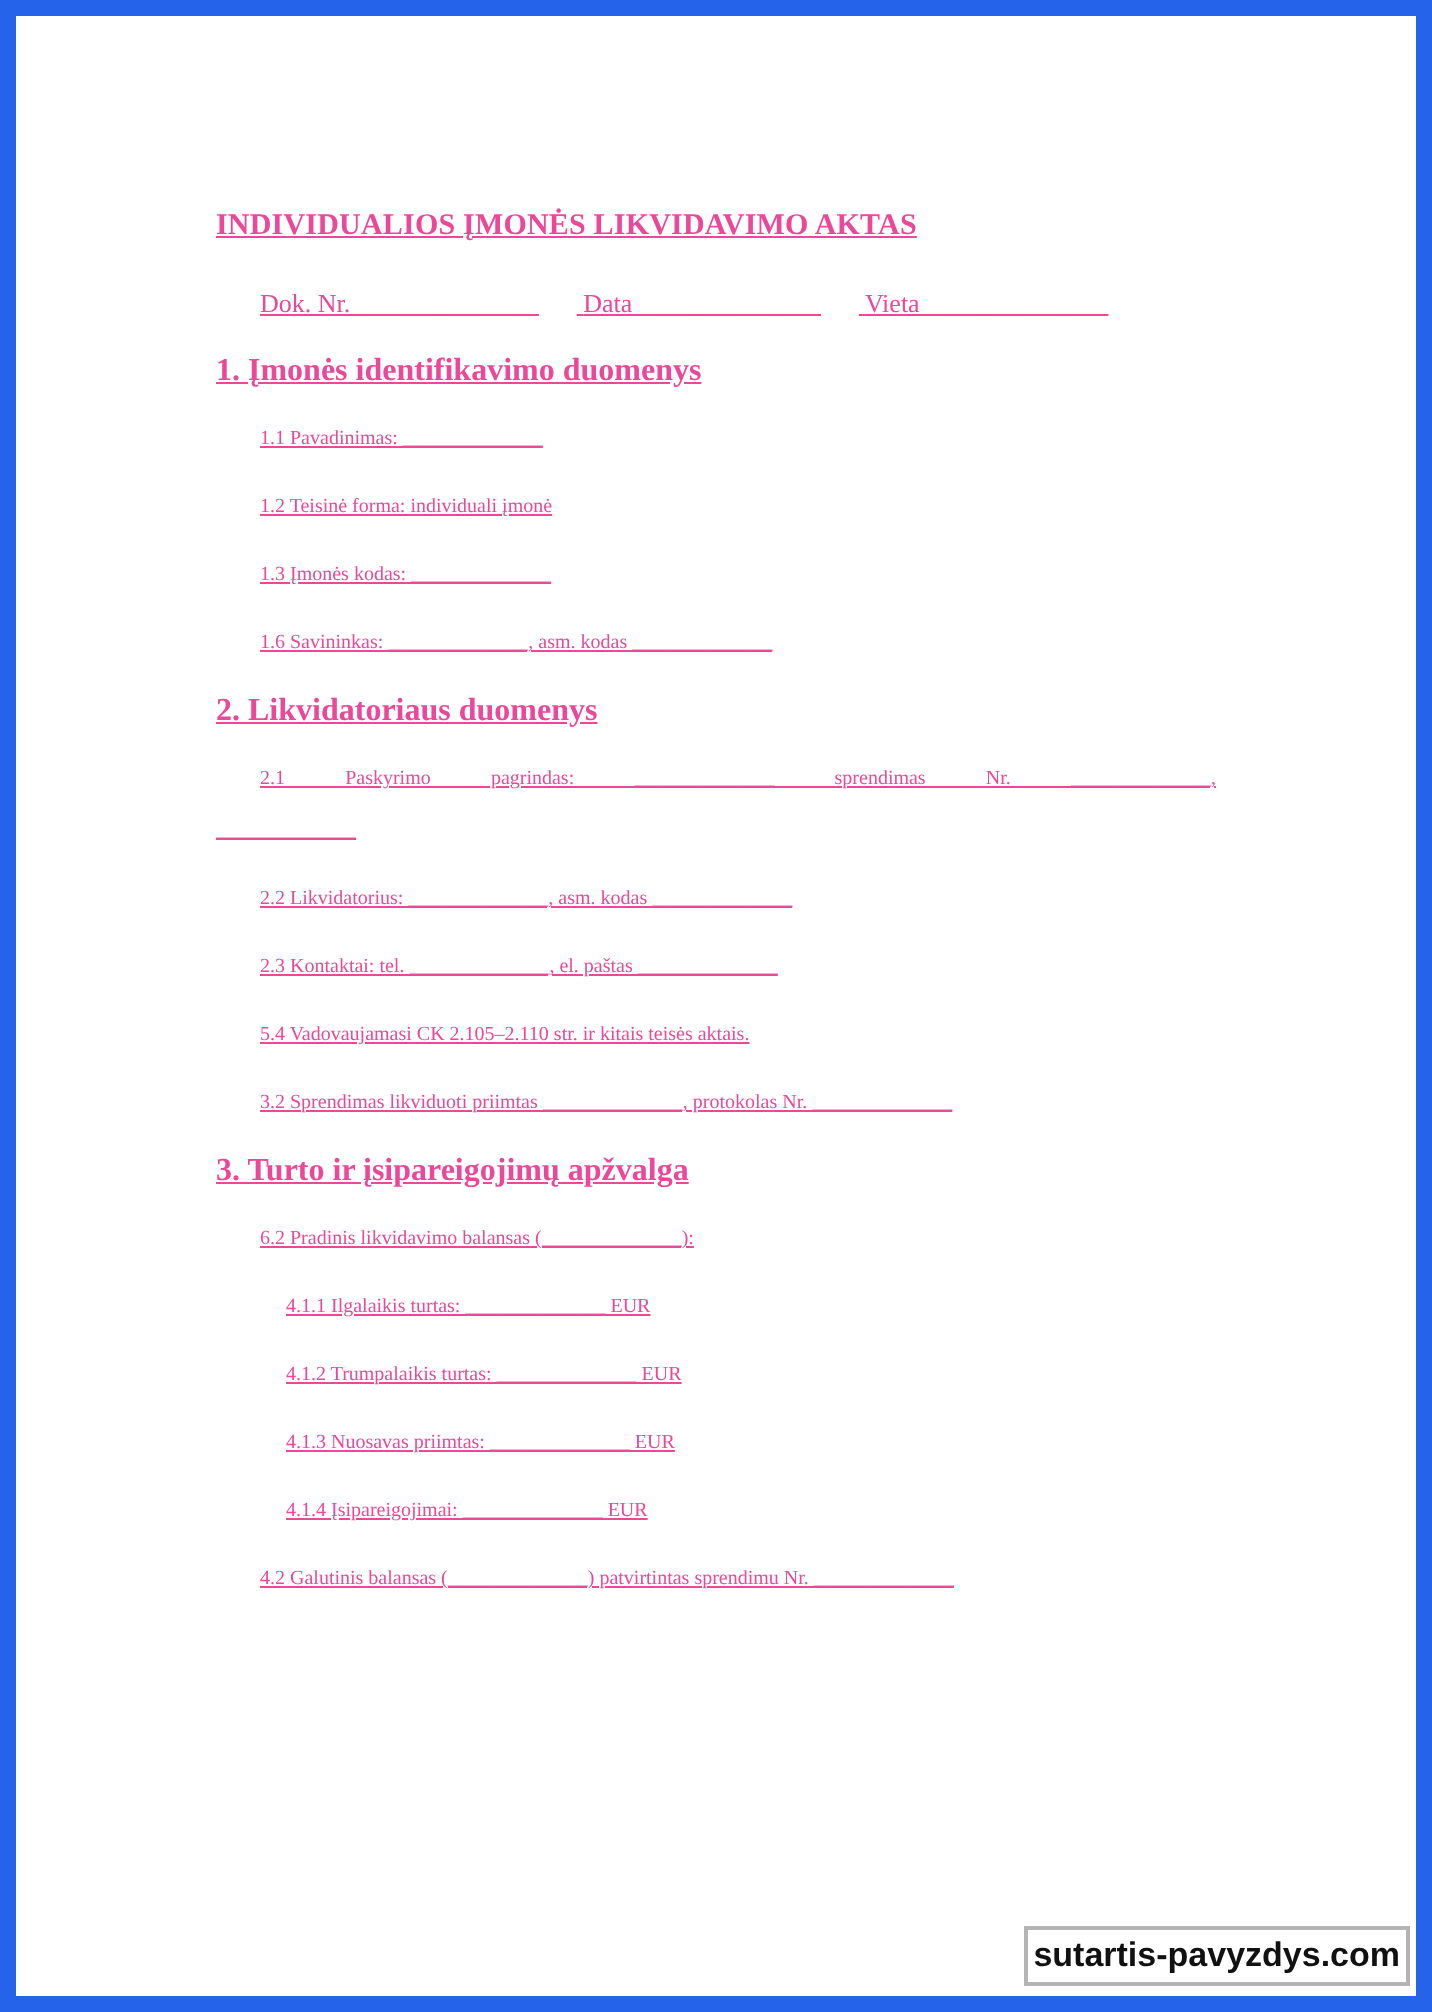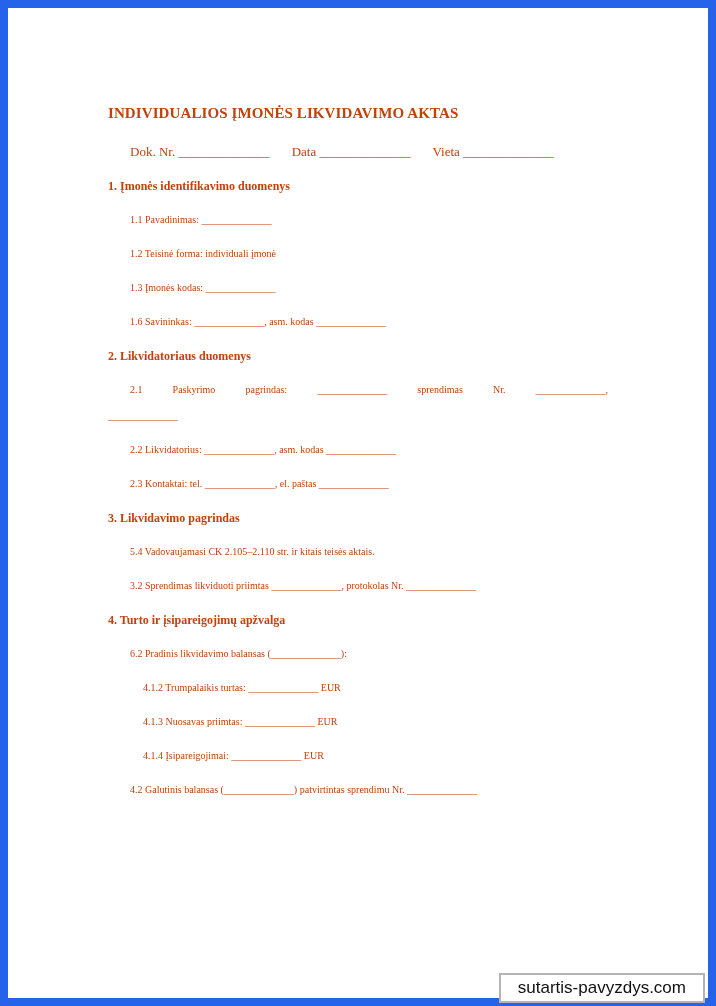--- a/index.html
+++ b/index.html
@@ -11,41 +11,42 @@
     box-sizing: border-box;
     overflow: hidden;
   }
   .paper {
     position: absolute;
     left: 8px; top: 8px; right: 8px; bottom: 8px;
     background: #ffffff;
     box-sizing: border-box;
     padding: 0 100px;
     font-family: "Liberation Serif", "DejaVu Serif", serif;
-    color: #c2410c;
+    color: #ec4899;
+    text-decoration: underline;
   }
   .doc-title {
     margin: 96px 0 0;
     font-size: 15px;
     font-weight: bold;
     line-height: 18px;
     letter-spacing: 0.1px;
   }
   .meta-row {
     margin-top: 17px;
     padding-left: 22px;
     font-size: 13px;
     line-height: 26px;
     white-space: nowrap;
   }
   .meta-row .meta-field { margin-right: 19px; }
   .meta-row .meta-field:last-child { margin-right: 0; }
   .section-heading {
     margin: 8px 0 0;
-    font-size: 12px;
+    font-size: 16px;
     font-weight: bold;
     line-height: 26px;
   }
   .item {
     margin: 8px 0 0;
     font-size: 10px;
     line-height: 26px;
     text-indent: 22px;
   }
   .item.sub { text-indent: 35px; }
@@ -53,26 +54,26 @@
     text-align: justify;
     text-align-last: justify;
   }
   .item.cont-line {
     margin: 0;
     text-indent: 0;
   }
   .watermark {
     position: absolute;
     right: 11px;
-    bottom: 3px;
+    bottom: 13px;
     background: #ffffff;
     border: 2px solid #b4b4b4;
-    padding: 2px 17px 3px;
+    padding: 2px 3px 3px;
     font-family: "Liberation Sans", "DejaVu Sans", sans-serif;
-    font-weight: normal;
+    font-weight: bold;
     font-size: 17px;
     line-height: 21px;
     color: #111111;
     white-space: nowrap;
   }
 </style>
 </head>
 <body>
 
 <div class="frame">
@@ -96,28 +97,28 @@
 
     <div class="section">
       <h2 class="section-heading">2. Likvidatoriaus duomenys</h2>
       <p class="item justify-line">2.1 Paskyrimo pagrindas: ______________ sprendimas Nr. ______________,</p>
       <p class="item cont-line">______________</p>
       <p class="item">2.2 Likvidatorius: ______________, asm. kodas ______________</p>
       <p class="item">2.3 Kontaktai: tel. ______________, el. paštas ______________</p>
     </div>
 
     <div class="section">
-      <h2 class="section-heading">3. Likvidavimo pagrindas</h2>
       <p class="item">5.4 Vadovaujamasi CK 2.105–2.110 str. ir kitais teisės aktais.</p>
       <p class="item">3.2 Sprendimas likviduoti priimtas ______________, protokolas Nr. ______________</p>
     </div>
 
     <div class="section">
-      <h2 class="section-heading">4. Turto ir įsipareigojimų apžvalga</h2>
+      <h2 class="section-heading">3. Turto ir įsipareigojimų apžvalga</h2>
       <p class="item">6.2 Pradinis likvidavimo balansas (______________):</p>
+      <p class="item sub">4.1.1 Ilgalaikis turtas: ______________ EUR</p>
       <p class="item sub">4.1.2 Trumpalaikis turtas: ______________ EUR</p>
       <p class="item sub">4.1.3 Nuosavas priimtas: ______________ EUR</p>
       <p class="item sub">4.1.4 Įsipareigojimai: ______________ EUR</p>
       <p class="item">4.2 Galutinis balansas (______________) patvirtintas sprendimu Nr. ______________</p>
     </div>
 
   </div>
 
   <div class="watermark">sutartis-pavyzdys.com</div>
 </div>

